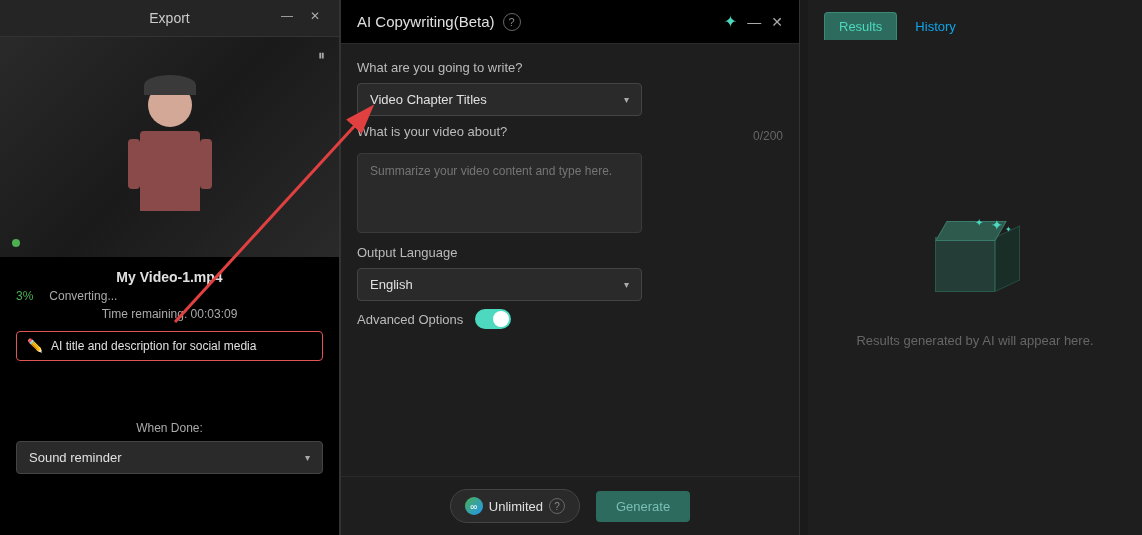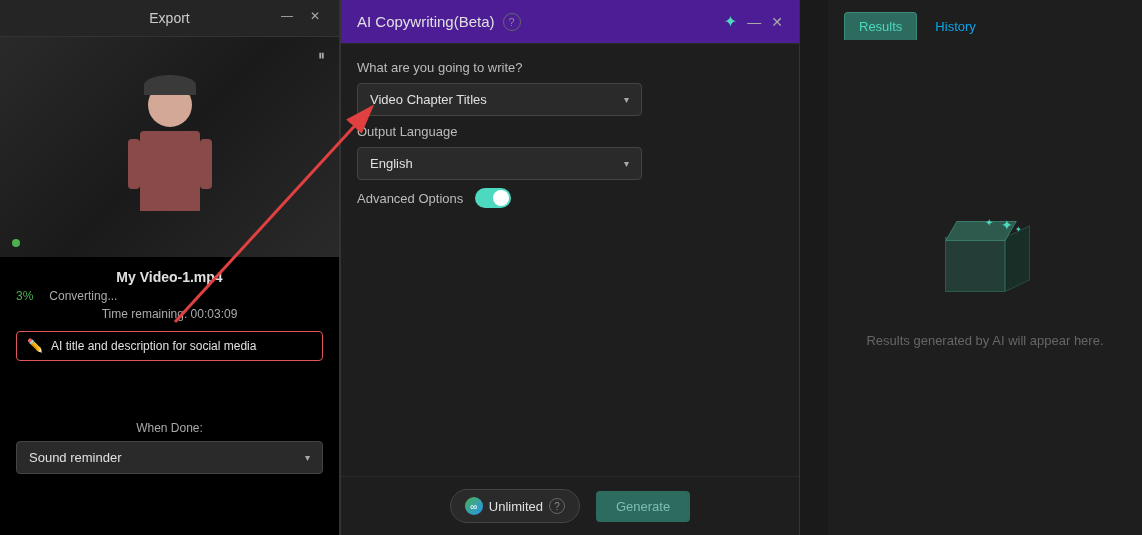--- a/index.html
+++ b/index.html
@@ -225,21 +225,21 @@
       border-right: 1px solid #333;
       border-left: 1px solid #333;
     }
 
     .ai-panel-header {
       display: flex;
       align-items: center;
       justify-content: space-between;
       padding: 12px 16px;
       border-bottom: 1px solid #2a2a2a;
-      background: #4c1d95;
+      background: #000000;
     }
 
     .ai-panel-title {
       display: flex;
       align-items: center;
       gap: 8px;
       font-size: 15px;
       color: #e0e0e0;
       font-weight: 500;
     }
@@ -419,21 +419,21 @@
       border-radius: 4px;
       padding: 8px 20px;
       color: #7abfb5;
       font-size: 13px;
       cursor: pointer;
     }
 
     
     .results-panel {
       position: absolute;
-      left: 828px;
+      left: 808px;
       top: 0;
       right: 0;
       height: 535px;
       background: #1e1e1e;
     }
 
     .results-tabs {
       display: flex;
       align-items: center;
       gap: 4px;
@@ -557,20 +557,27 @@
   <div class="ai-panel-content">
 
     <div class="form-section">
       <div class="form-label">What are you going to write?</div>
       <div class="select-dropdown">
         <span>Video Chapter Titles</span>
         <span class="chevron-down">▾</span>
       </div>
     </div>
 
+    <div class="form-section">
+      <div class="form-label-row">
+        <span class="form-label">What is your video about?</span>
+        <span class="char-count">0/200</span>
+      </div>
+      <textarea class="textarea-field" placeholder="Summarize your video content and type here." style=""></textarea>
+    </div>
 
     <div class="form-section">
       <div class="form-label">Output Language</div>
       <div class="select-dropdown">
         <span>English</span>
         <span class="chevron-down">▾</span>
       </div>
     </div>
 
     <div class="advanced-options-row">

